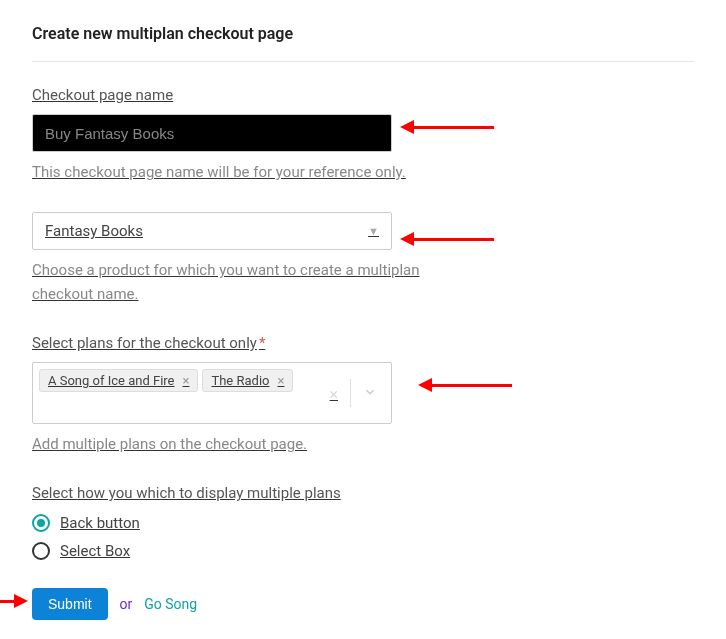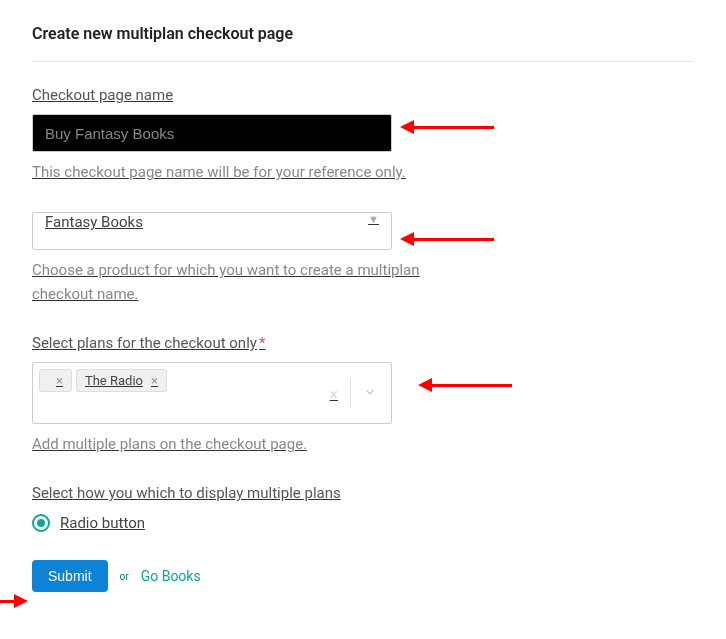--- a/index.html
+++ b/index.html
@@ -56,21 +56,21 @@
     .form-select {
       width: 360px;
       height: 38px;
       border: 1px solid #ccc;
       border-radius: 2px;
       padding: 0 12px;
       font-size: 15px;
       color: #444;
       background: #fff;
       display: flex;
-      align-items: flex-start;
+      align-items: center;
       justify-content: space-between;
       position: relative;
     }
     .select-caret {
       font-size: 11px;
       color: #aaa;
     }
     .help-text {
       font-size: 15px;
       color: #888;
@@ -181,22 +181,22 @@
       background: #0d83d8;
       color: #fff;
       border: none;
       border-radius: 4px;
       padding: 8px 16px;
       font-size: 14px;
       cursor: pointer;
       font-weight: 500;
     }
     .or-text {
-      font-size: 10px;
-      color: #0f766e;
+      font-size: 14px;
+      color: #6d28d9;
     }
     .goback-link {
       font-size: 14px;
       color: #0fa3a3;
       text-decoration: none;
       cursor: pointer;
     }
     
     .arrow {
       position: absolute;
@@ -243,20 +243,21 @@
   <div class="help-text">Choose a product for which you want to create a multiplan checkout name.</div>
 </div>
 
 <div class="form-group">
   <label class="form-label">
     <span>Select plans for the checkout only</span><span class="required">*</span>
   </label>
   <div class="multi-select">
     <div class="tags-area">
       <span class="tag">
+        <span>A Song of Ice and Fire</span>
         <span class="tag-close">×</span>
       </span>
       <span class="tag">
         <span>The Radio</span>
         <span class="tag-close">×</span>
       </span>
     </div>
     <div class="multi-controls">
       <span class="multi-clear">×</span>
       <span class="multi-sep"></span>
@@ -268,29 +269,33 @@
     </div>
   </div>
   <div class="help-text">Add multiple plans on the checkout page.</div>
 </div>
 
 <div class="form-group">
   <label class="form-label">Select how you which to display multiple plans</label>
   <div class="radio-group">
     <div class="radio-item">
       <span class="radio-circle selected"></span>
-      <span class="radio-label">Radio button</span>
+      <span class="radio-label">Back button</span>
+    </div>
+    <div class="radio-item">
+      <span class="radio-circle unselected"></span>
+      <span class="radio-label">Select Box</span>
     </div>
   </div>
 </div>
 
 <div class="action-row">
   <button class="submit-btn">Submit</button>
   <span class="or-text">or</span>
-  <a class="goback-link">Go Books</a>
+  <a class="goback-link">Go Song</a>
 </div>
 
 <div class="arrow" style="left:400px; top:120px;">
   <div class="arrow-head-left"></div>
     <div class="arrow-line" style="width:80px;"></div>
 </div>
 <div class="arrow" style="left:400px; top:232px;">
   <div class="arrow-head-left"></div>
     <div class="arrow-line" style="width:80px;"></div>
 </div>

